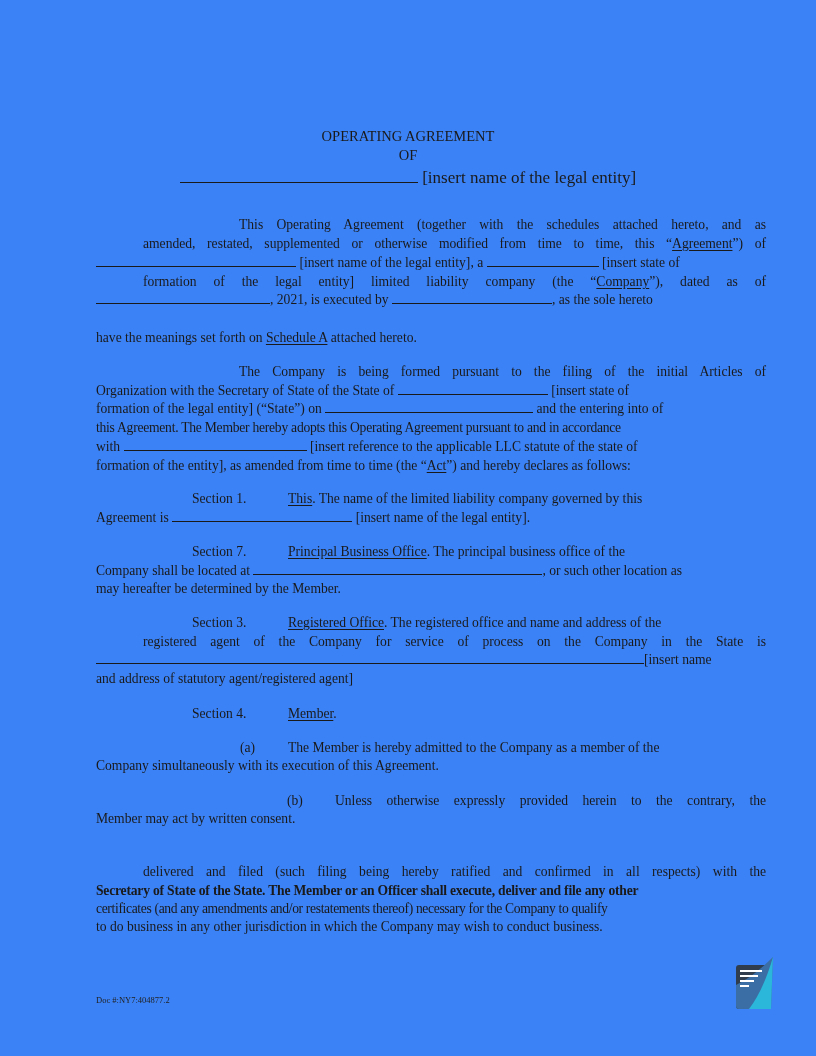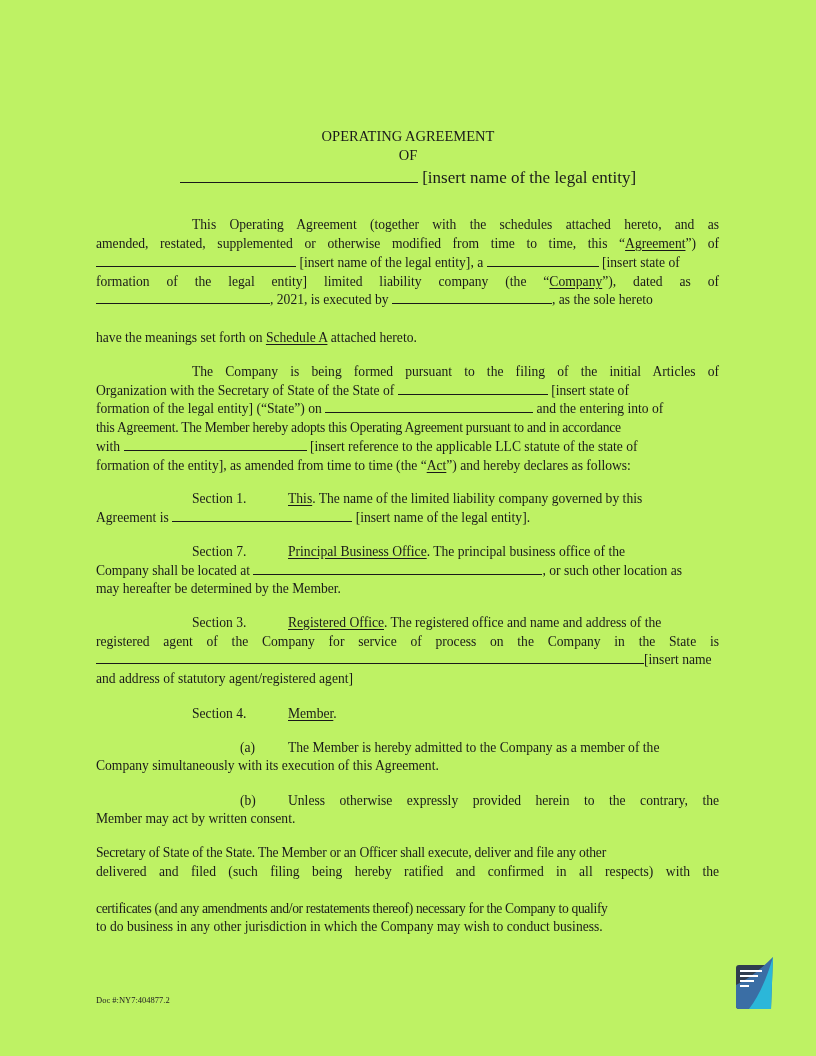--- a/index.html
+++ b/index.html
@@ -1,21 +1,21 @@
 <!DOCTYPE html>
 <html><head>
 <meta charset="utf-8">
 <style>
   html, body { margin: 0; padding: 0; background: #ffffff; }
   body { width: 816px; height: 1056px; position: relative; overflow: hidden;
          font-family: "Liberation Serif", "DejaVu Serif", serif; color: #1a1a1a; }
-  .page { position: absolute; left: 0; top: 0; width: 816px; height: 1056px; background: #bef264; }
+  .page { position: absolute; left: 0; top: 0; width: 816px; height: 1056px; background: #3b82f6; }
   .title-block { position: absolute; left: 0; width: 816px; text-align: center; font-size: 14.5px; line-height: 19px; }
   .line { position: absolute; left: 96px; width: 623px; font-size: 13.6px; line-height: 18.7px; white-space: nowrap; }
-  .just { text-align: justify; text-align-last: justify; }
+  .just { text-align: justify; text-align-last: justify; margin-left: 47px; }
   .blank { display: inline-block; border-bottom: 1px solid #1a1a1a; height: 12px; vertical-align: baseline; }
   .u { text-decoration: underline; text-underline-offset: 2px; }
   .sec-num { display: inline-block; width: 96px; }
   .footer { position: absolute; left: 96px; top: 995px; font-size: 8.5px; color: #222; }
   .logo { position: absolute; left: 735px; top: 955px; width: 40px; height: 56px; }
 </style>
 </head>
 <body>
 
 <div class="page">
@@ -89,21 +89,21 @@
   <div class="line" style="top:739px; padding-left:144px; width:479px;">
     <span style="display:inline-block; width:48px;">(a)</span><span>The Member is hereby admitted to the Company as a member of the</span>
   </div>
   <div class="line" style="top:757px;">Company simultaneously with its execution of this Agreement.</div>
   <div class="line just" style="top:792px; padding-left:144px; width:479px;">
     <span style="display:inline-block; width:48px;">(b)</span><span>Unless otherwise expressly provided herein to the contrary, the</span>
   </div>
   <div class="line" style="top:810px;">Member may act by written consent.</div>
 
   <div class="line just" style="top:863px;">delivered and filed (such filing being hereby ratified and confirmed in all respects) with the</div>
-  <div class="line" style="top:844px; letter-spacing:-0.2px;">Secretary of State of the State. The Member or an Officer shall execute, deliver and file any other</div>
+  <div class="line" style="top:882px; letter-spacing:-0.2px;font-weight:bold;">Secretary of State of the State. The Member or an Officer shall execute, deliver and file any other</div>
   <div class="line" style="top:900px; letter-spacing:-0.35px;">certificates (and any amendments and/or restatements thereof) necessary for the Company to qualify</div>
   <div class="line" style="top:918px;">to do business in any other jurisdiction in which the Company may wish to conduct business.</div>
 
   <div class="footer">Doc #:NY7:404877.2</div>
 
   <div class="logo">
     <svg width="40" height="56" viewBox="0 0 40 56">
       <rect x="1" y="10" width="34" height="44" rx="3" fill="#2f3d4f"></rect>
       <path d="M1 30 Q18 22 38 2 L36 54 L4 54 Q1 54 1 51 Z" fill="#3a6ea5"></path>
       <path d="M14 54 Q28 36 38 2 L36 54 Z" fill="#2bb7d9"></path>

